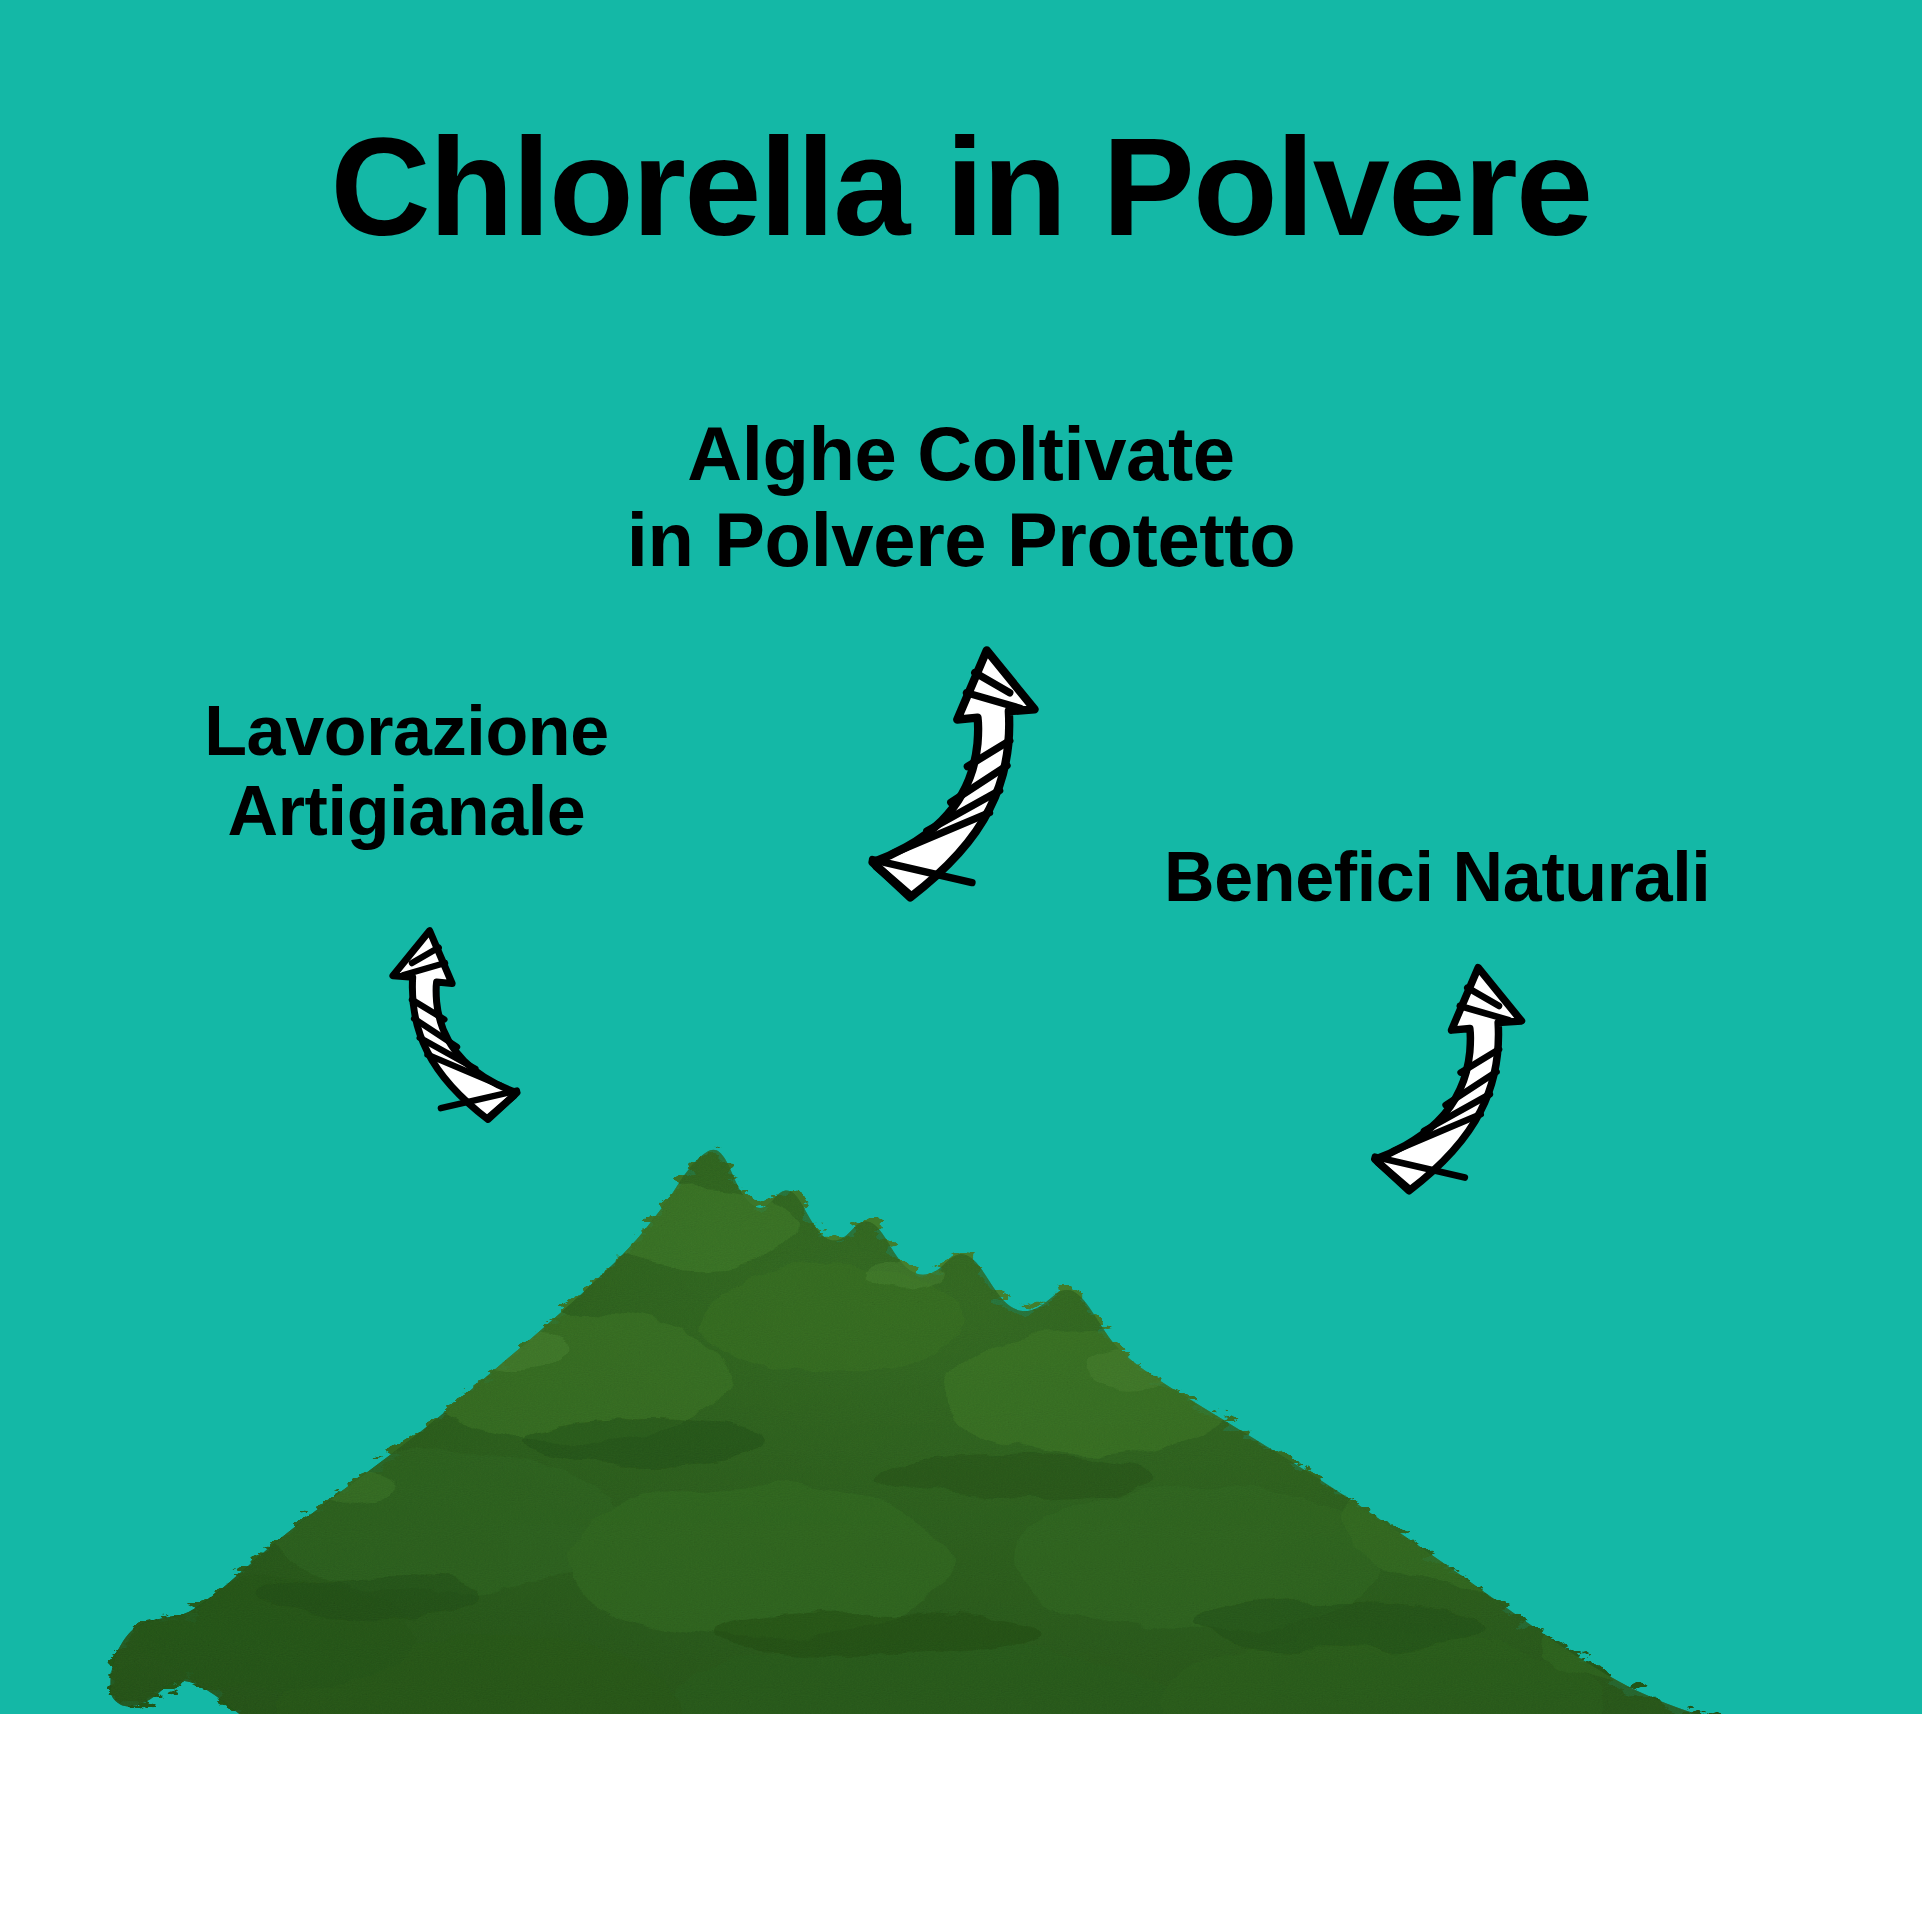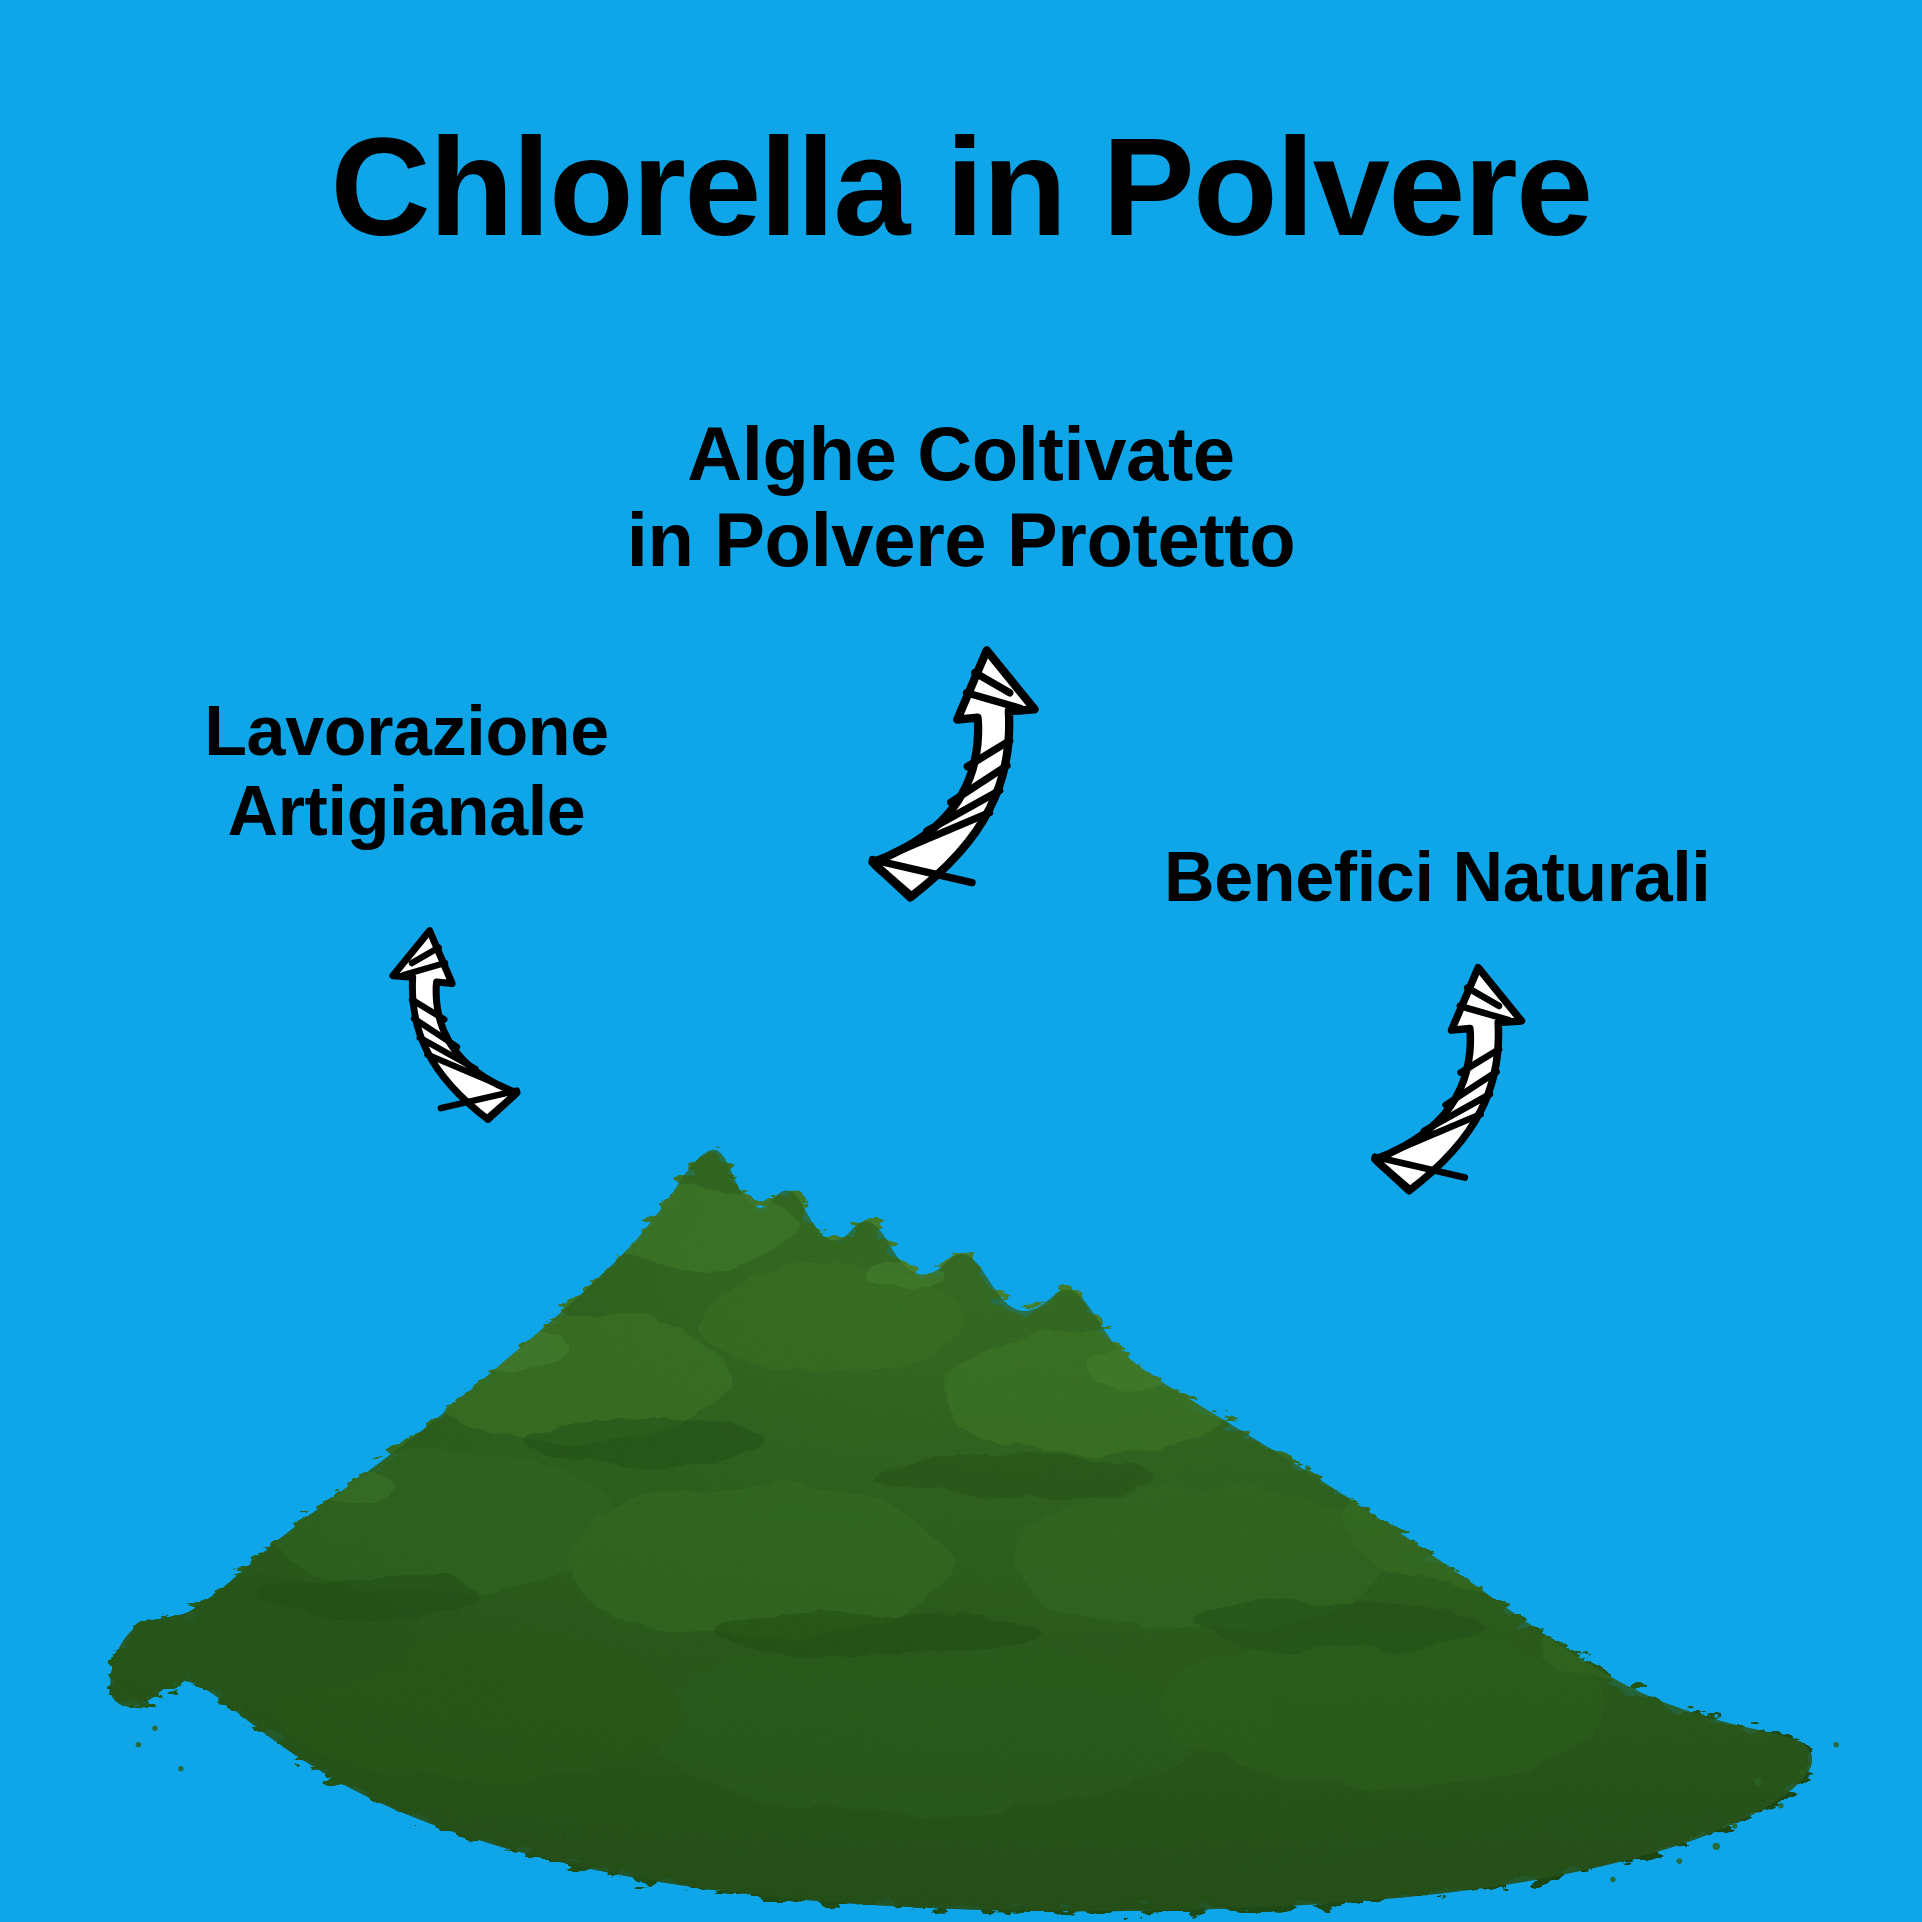--- a/index.html
+++ b/index.html
@@ -3,22 +3,22 @@
 <meta charset="utf-8">
 <style>
   html, body {
     margin: 0;
     padding: 0;
     background: #ffffff;
   }
   #stage {
     position: relative;
     width: 1922px;
-    height: 1922px;
-    background: #0ea5e9;
+    height: 1714px;
+    background: #14b8a6;
     overflow: hidden;
     font-family: "Liberation Sans", sans-serif;
   }
 
   
   .txt {
     position: absolute;
     color: #000000;
     font-weight: 700;
     letter-spacing: -0.01em;

